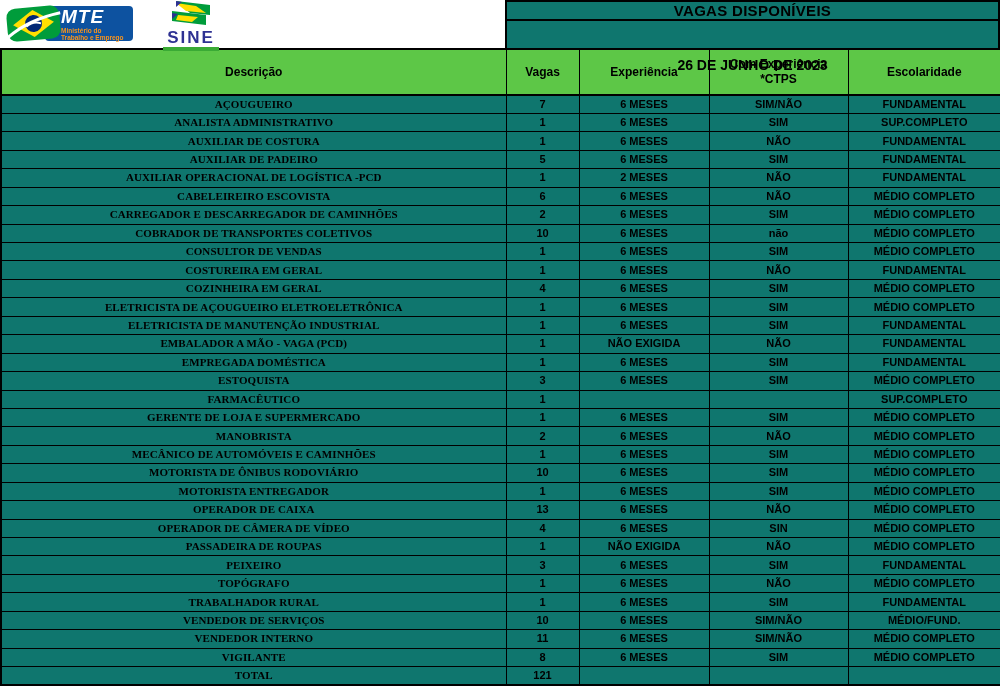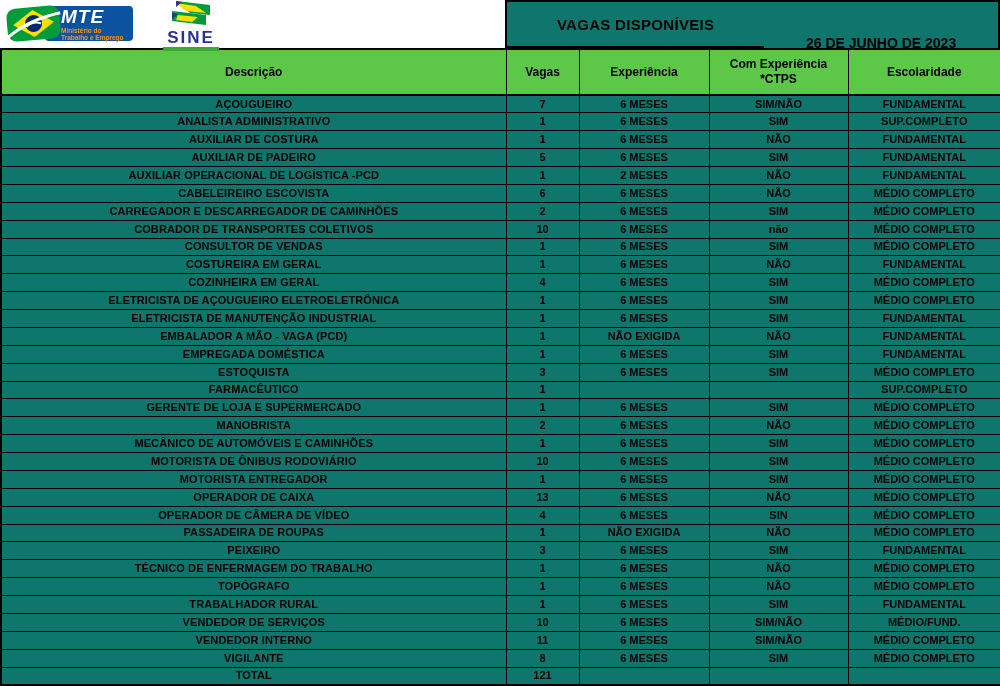--- a/index.html
+++ b/index.html
@@ -17,41 +17,41 @@
     border-radius:4px;color:#fff;padding:1px 4px 0 16px;box-sizing:border-box;line-height:1;
   }
   .mte-acronym{font-size:19px;font-weight:bold;font-style:italic;letter-spacing:1px;}
   .mte-sub{font-size:6.5px;font-weight:bold;color:#f7941d;line-height:1.15;margin-top:1px;}
   .mte-flag{position:absolute;left:0;top:0;z-index:2;}
   
   .sine-logo{position:absolute;left:160px;top:1px;width:62px;height:46px;text-align:center;}
   .sine-name{font-size:17px;font-weight:bold;color:#2e3192;letter-spacing:2px;line-height:1;margin-top:-2px;}
   .sine-bar{height:4px;width:56px;margin:1px auto 0 auto;background:#3aaa35;}
   
-  .titlebox{flex:1;display:flex;flex-direction:row;border:2px solid #000;border-bottom:none;box-sizing:border-box;}
+  .titlebox{flex:1;display:flex;flex-direction:column;border:2px solid #000;border-bottom:none;box-sizing:border-box;}
   .title-row{
     flex:1.1;display:flex;align-items:center;justify-content:center;
     font-size:15px;font-weight:bold;border-bottom:2px solid #000;letter-spacing:.3px;
   }
   .date-row{flex:1;display:flex;align-items:center;justify-content:center;font-size:14px;font-weight:bold;margin-top:36px;}
   
   table.vagas{
     width:1000px;height:638px;border-collapse:collapse;table-layout:fixed;
     border:2px solid #000;
   }
   table.vagas th,table.vagas td{
     border:1px solid #000;font-weight:bold;color:#000;
     overflow:hidden;white-space:nowrap;box-sizing:border-box;
   }
   table.vagas thead th{
     background:#5dc747;height:46px;font-size:12px;text-align:center;
     white-space:pre-line;line-height:1.25;border-bottom:2px solid #000;
   }
   table.vagas td{font-size:11px;padding:0 2px;text-align:center;line-height:1;}
-  td.col-descricao{text-align:left;padding-left:3px;letter-spacing:.1px;}
+  td.col-descricao{text-align:left;padding-left:3px;letter-spacing:.1px;font-family:Liberation Serif, serif;}
   tbody tr{height:16px;}
 </style>
 </head>
 <body>
 
 <div class="page">
 
   <div class="topbar">
     <div class="logos">
 
@@ -290,27 +290,20 @@
           <td class="col-escolaridade">MÉDIO COMPLETO</td>
         </tr>
         <tr>
           <td class="col-descricao">PEIXEIRO</td>
           <td class="col-vagas">3</td>
           <td class="col-experiencia">6 MESES</td>
           <td class="col-ctps">SIM</td>
           <td class="col-escolaridade">FUNDAMENTAL</td>
         </tr>
         <tr>
-          <td class="col-descricao">TÉCNICO DE ENFERMAGEM DO TRABALHO</td>
-          <td class="col-vagas">1</td>
-          <td class="col-experiencia">6 MESES</td>
-          <td class="col-ctps">NÃO</td>
-          <td class="col-escolaridade">MÉDIO COMPLETO</td>
-        </tr>
-        <tr>
           <td class="col-descricao">TOPÓGRAFO</td>
           <td class="col-vagas">1</td>
           <td class="col-experiencia">6 MESES</td>
           <td class="col-ctps">NÃO</td>
           <td class="col-escolaridade">MÉDIO COMPLETO</td>
         </tr>
         <tr>
           <td class="col-descricao">TRABALHADOR RURAL</td>
           <td class="col-vagas">1</td>
           <td class="col-experiencia">6 MESES</td>

